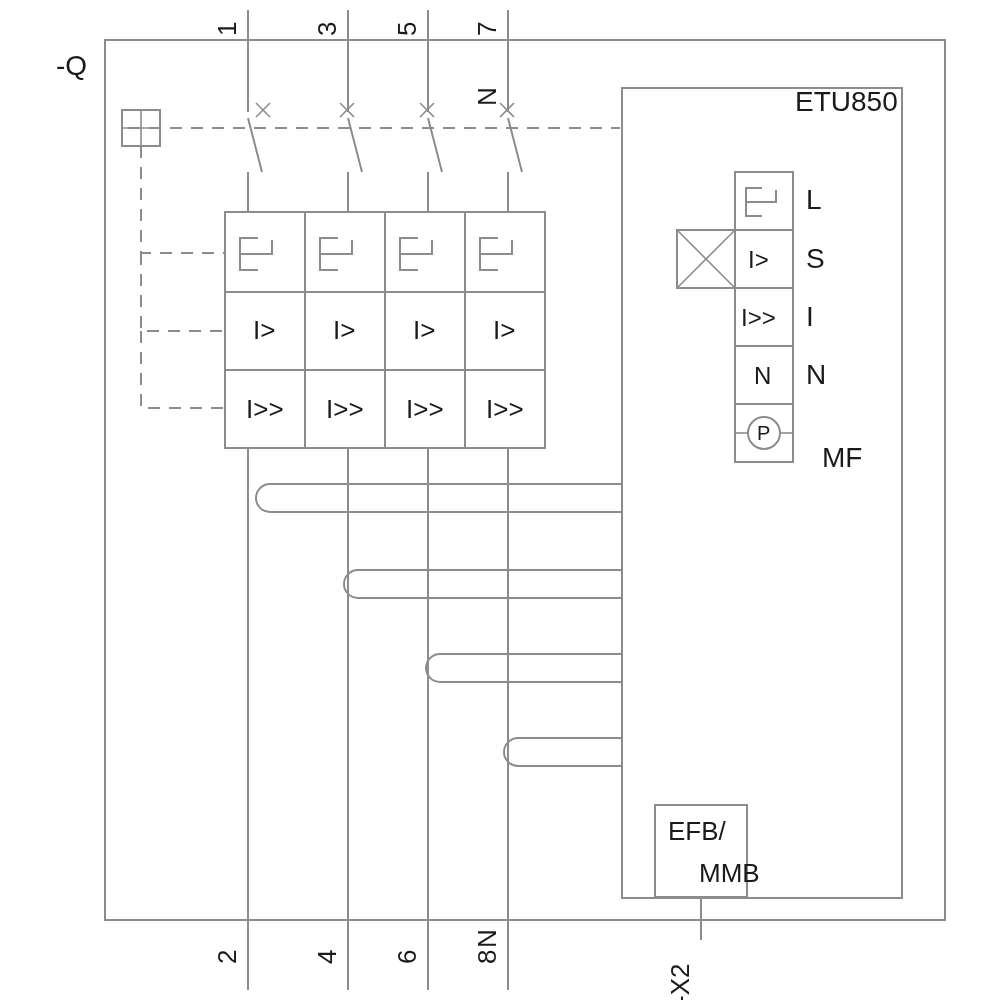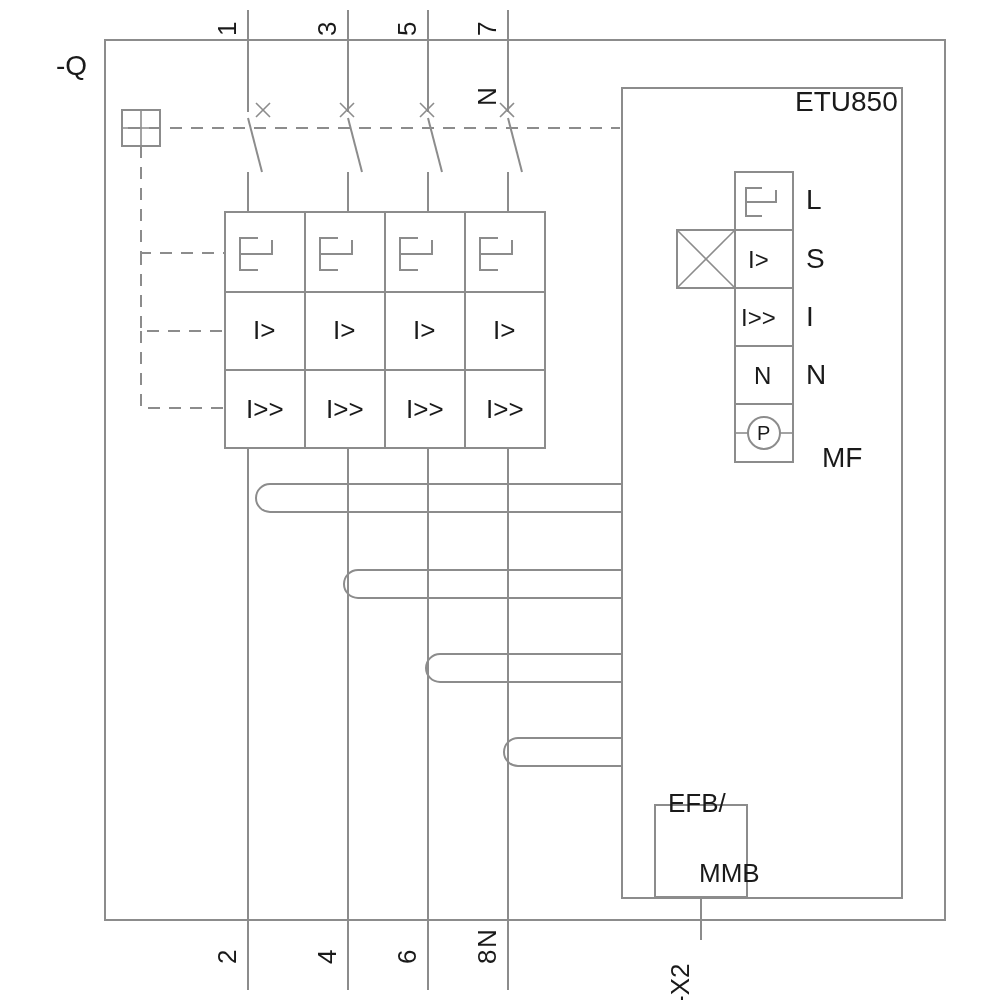--- a/index.html
+++ b/index.html
@@ -175,16 +175,16 @@
   <div class="lbl f24" style="left:741px; top:306px;">I&gt;&gt;</div>
   <div class="lbl f24" style="left:754px; top:364px;">N</div>
   <div class="lbl f20" style="left:757px; top:423px;">P</div>
 
   <div class="lbl f28" style="left:806px; top:186px;">L</div>
   <div class="lbl f28" style="left:806px; top:245px;">S</div>
   <div class="lbl f28" style="left:806px; top:303px;">I</div>
   <div class="lbl f28" style="left:806px; top:361px;">N</div>
   <div class="lbl f28" style="left:806px; top:444px;margin-left:16px;">MF</div>
 
-  <div class="lbl f26" style="left:668px; top:790px;">EFB/</div>
+  <div class="lbl f26" style="left:668px; top:818px;">EFB/</div>
   <div class="lbl f26" style="left:699px; top:860px;">MMB</div>
 
 </div>
 
 </body></html>

